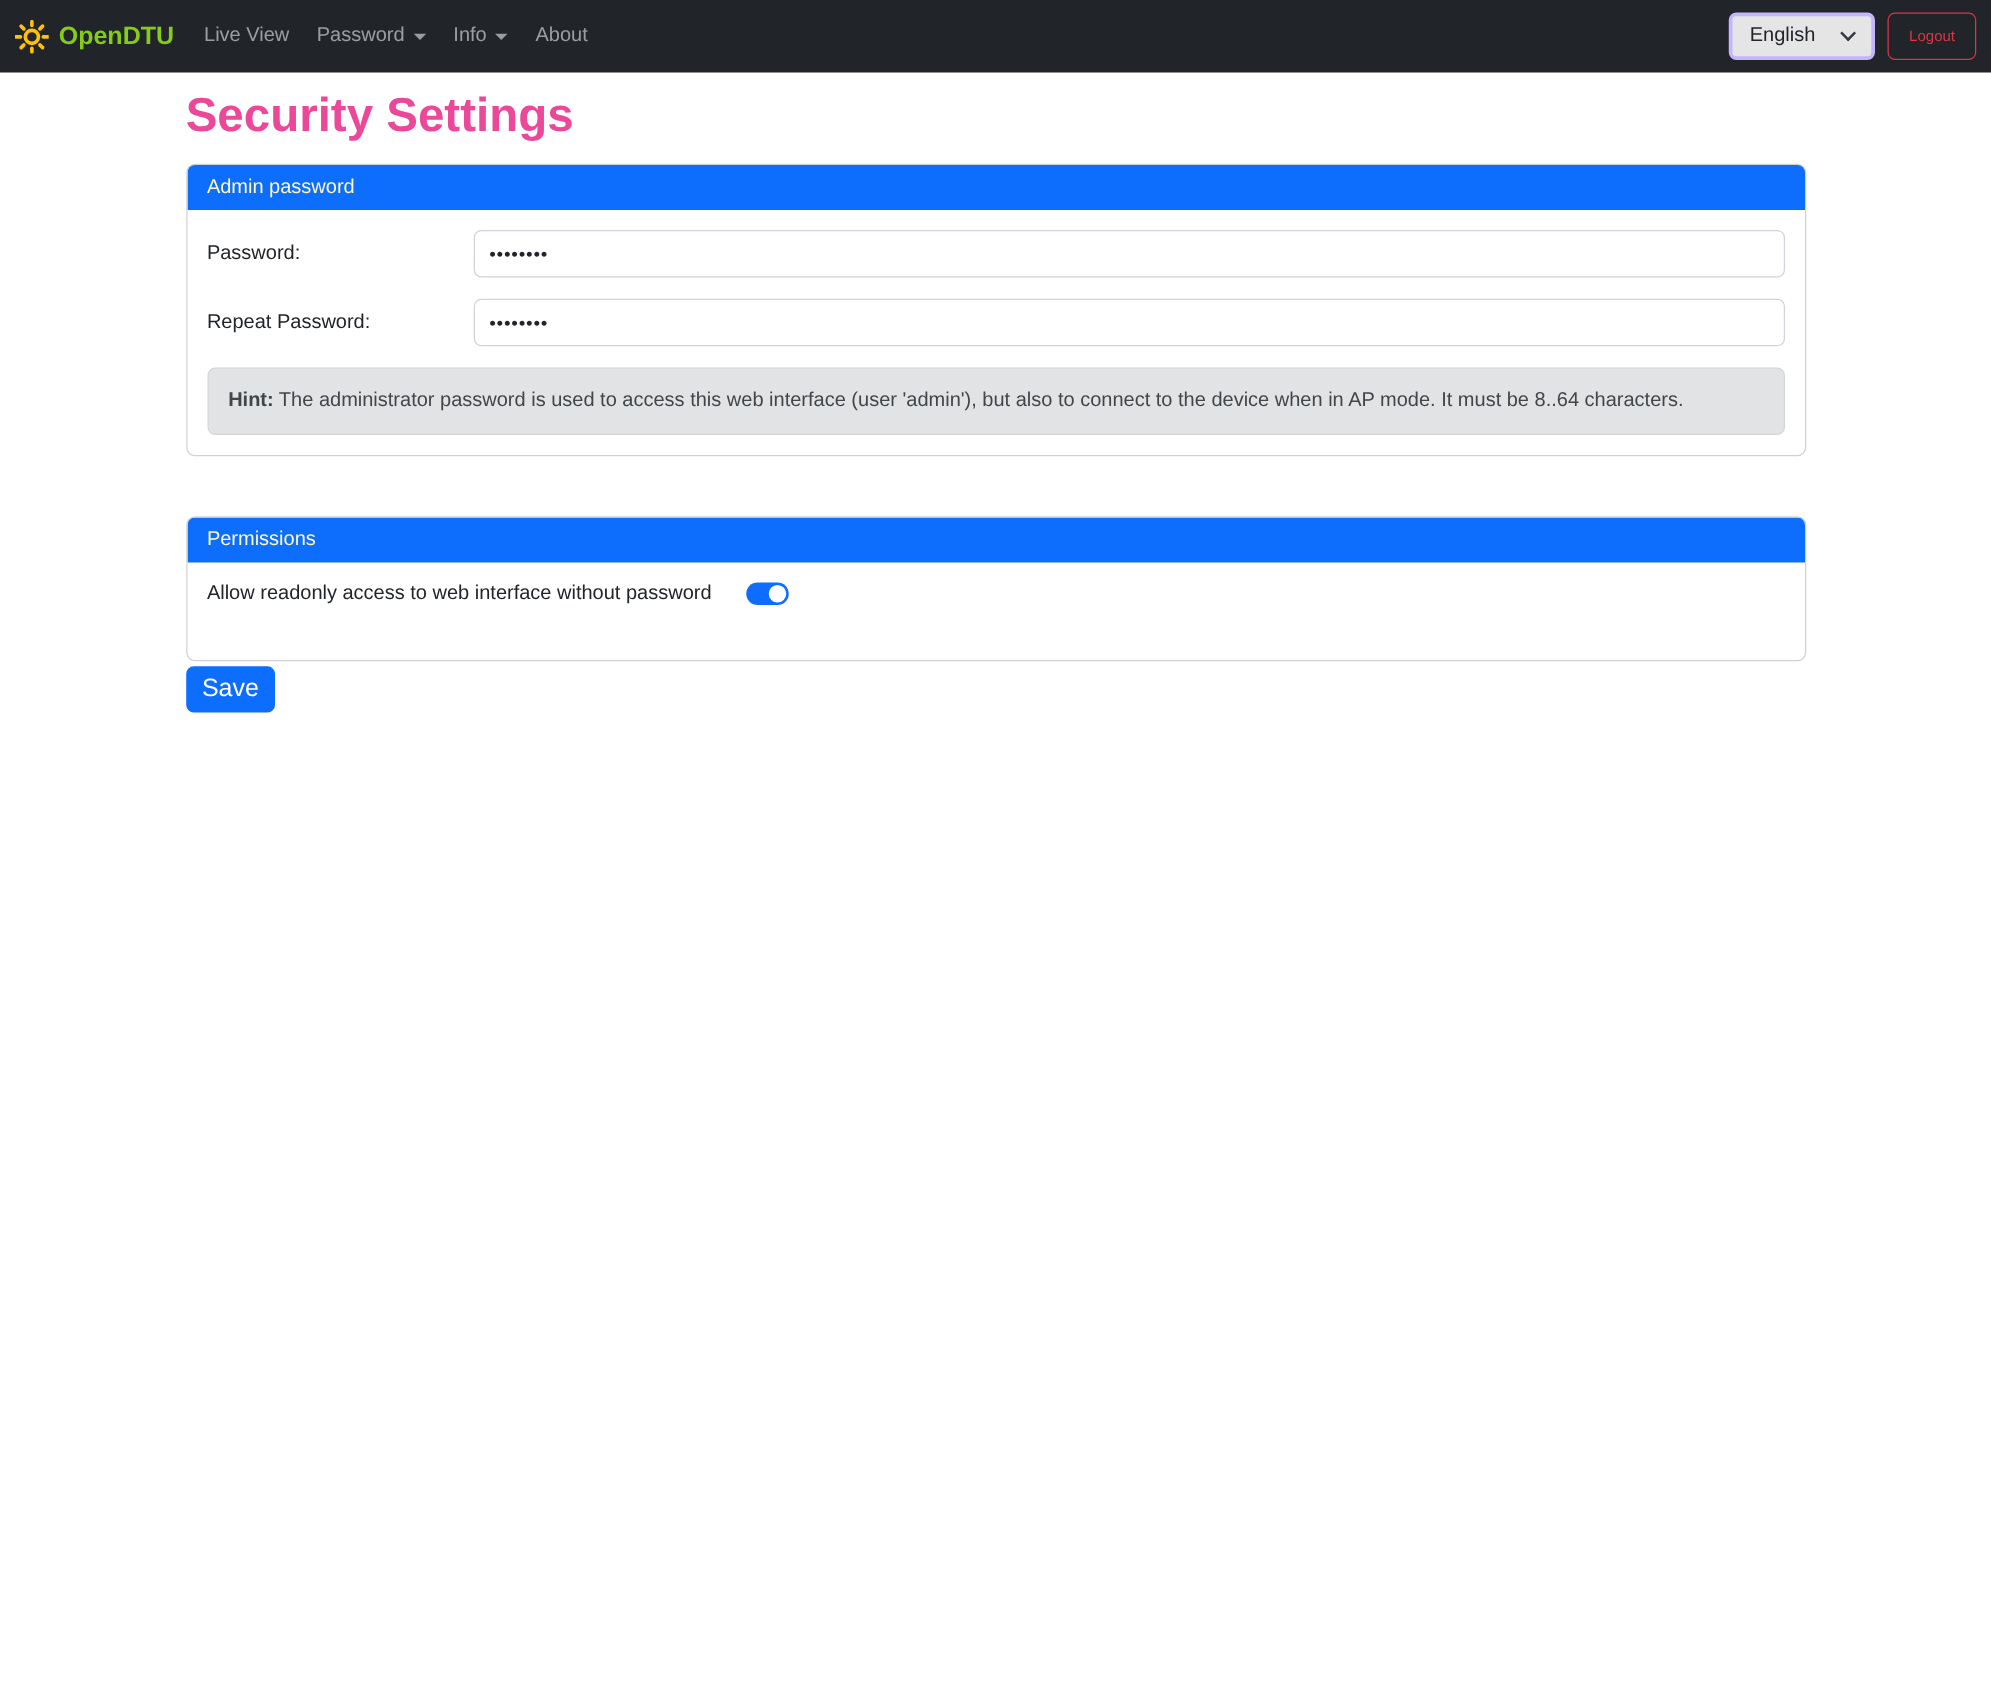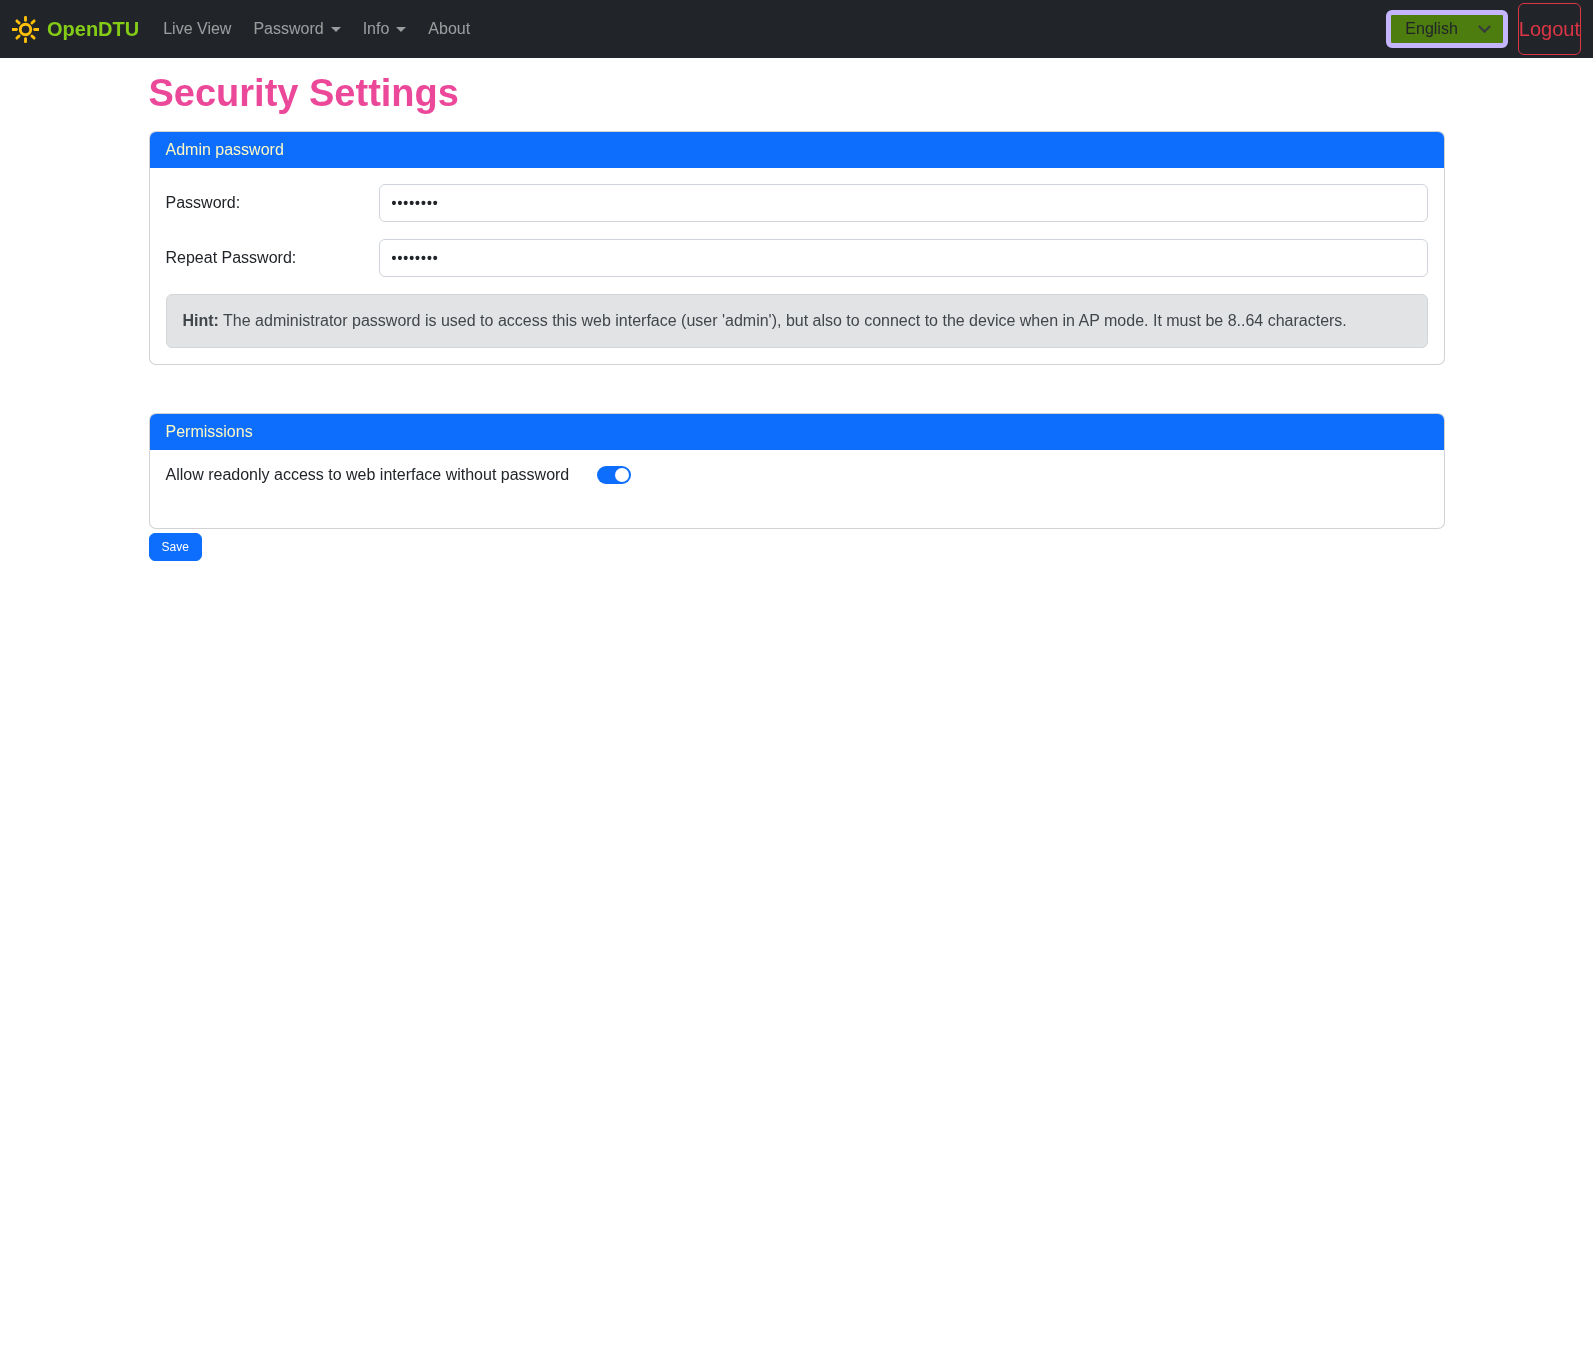--- a/index.html
+++ b/index.html
@@ -51,46 +51,46 @@
     border-top: 5px solid rgba(255,255,255,0.55);
     border-left: 5px solid transparent;
     border-right: 5px solid transparent;
   }
   .navbar-right {
     display: flex;
     align-items: center;
     gap: 10px;
   }
   .lang-select {
-    background: #4d7c0f;
+    background: #e5e5e5;
     color: #212529;
-    border: 5px solid #c4b5fd;
+    border: 3px solid #c4b5fd;
     border-radius: 6px;
     height: 38px;
     padding: 6px 14px 6px 14px;
     display: flex;
     align-items: center;
     gap: 22px;
     cursor: pointer;
   }
   .chevron {
     width: 9px;
     height: 9px;
     border-right: 2px solid #343a40;
     border-bottom: 2px solid #343a40;
     transform: rotate(45deg) translate(-2px, -2px);
   }
   .logout-btn {
     background: transparent;
     color: #dc3545;
     border: 1px solid #dc3545;
     border-radius: 6px;
-    height: 52px;
-    padding: 6px 0;
-    font-size: 20px;
+    height: 38px;
+    padding: 6px 16px;
+    font-size: 12px;
     font-family: inherit;
     cursor: pointer;
   }
 
   
   .container {
     max-width: 1320px;
     margin: 0 auto;
     padding: 0 12px;
   }
@@ -173,21 +173,21 @@
     background: #ffffff;
   }
 
   .save-btn {
     margin-top: 4px;
     background: #0d6efd;
     color: #ffffff;
     border: 1px solid #0d6efd;
     border-radius: 6px;
     padding: 6px 12px;
-    font-size: 12px;
+    font-size: 20px;
     font-family: inherit;
     cursor: pointer;
   }
 </style>
 </head>
 <body>
 
 <nav class="navbar">
   <div class="brand">
     <span style="display:flex;align-items:center;">

